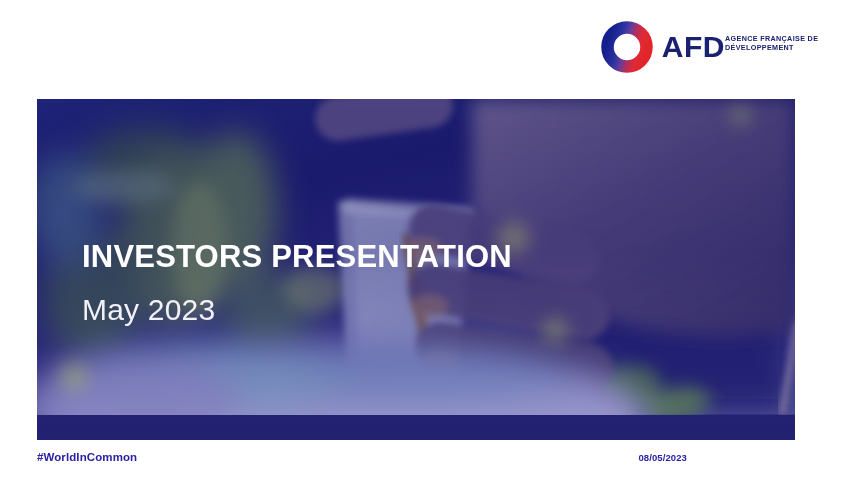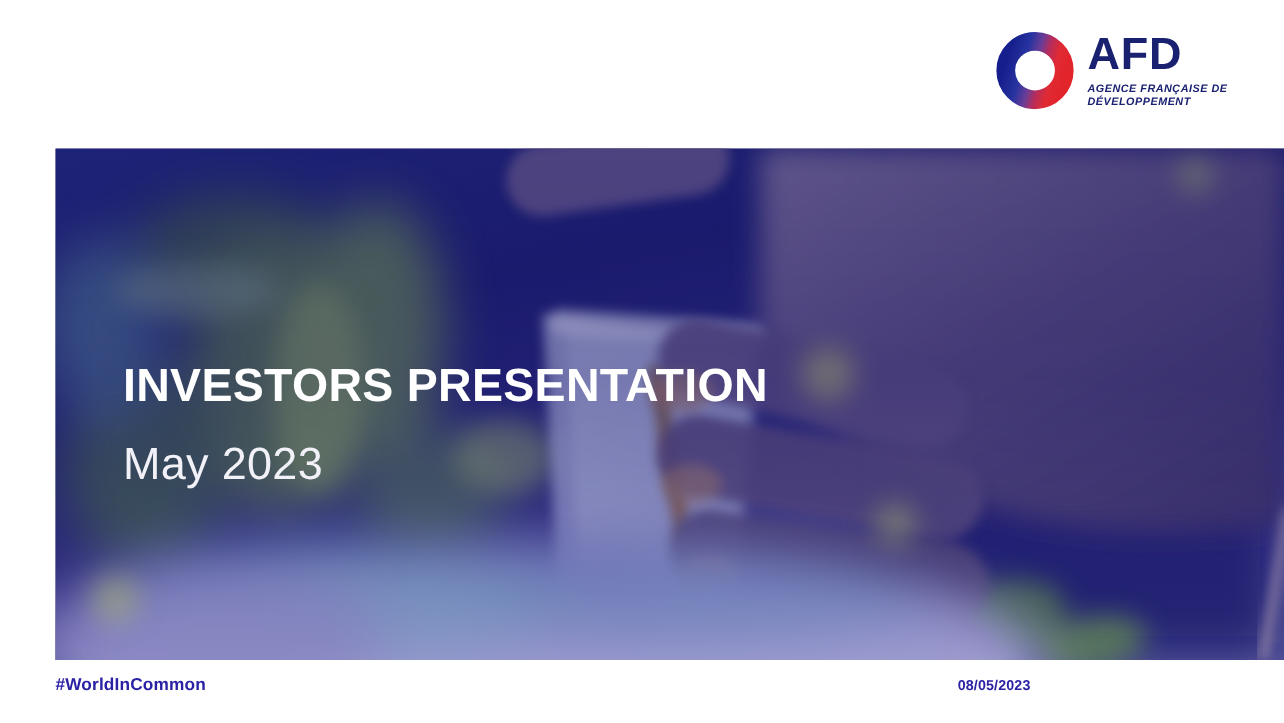--- a/index.html
+++ b/index.html
@@ -38,49 +38,48 @@
     gap: 9px;
   }
   .logo-ring {
     width: 52px;
     height: 52px;
     flex: none;
     display: block;
   }
   .logo-text {
     display: flex;
-    flex-direction: column;
+    flex-direction: row;
     justify-content: center;
     line-height: 1;
   }
   .logo-afd {
     font-size: 30px;
     font-weight: 700;
     letter-spacing: 0.5px;
     color: #1a2170;
     line-height: 1;
   }
   .logo-tagline {
     margin-top: 2px;
     font-size: 7.2px;
     font-weight: 700;
     letter-spacing: 0.35px;
     line-height: 1.28;
     color: #1a2170;
     text-transform: uppercase;
     max-width: 95px;
-    font-style: italic;
   }
 
   
   .hero {
     position: absolute;
     left: 37px;
     top: 99px;
-    width: 819px;
+    width: 758px;
     height: 341px;
     overflow: hidden;
     background: #1b1a6b;
   }
   .hero-photo {
     position: absolute;
     inset: 0;
     display: block;
   }
   .hero-tint {

